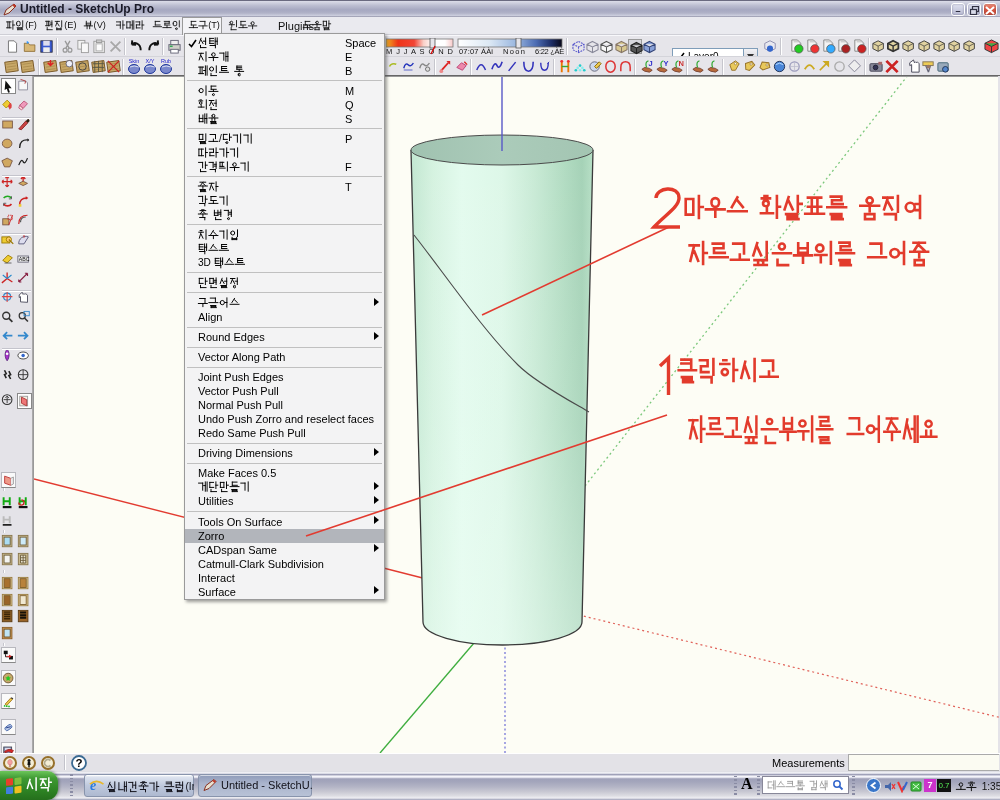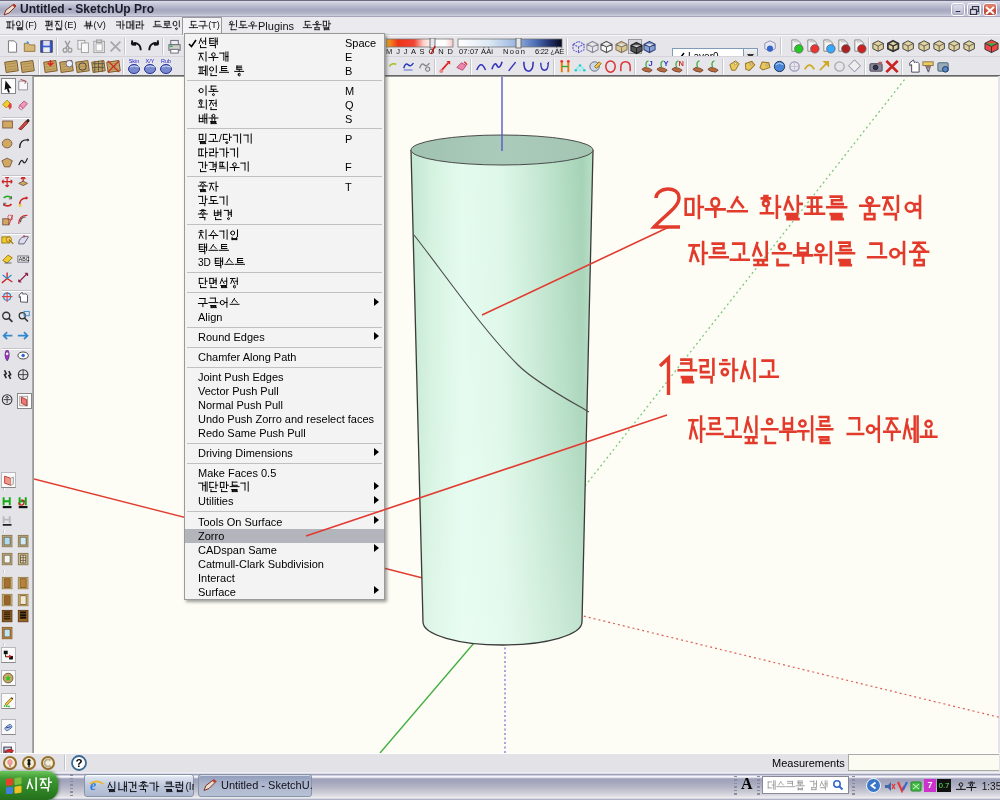--- a/index.html
+++ b/index.html
@@ -70,21 +70,21 @@
     <div class="mi" style="left: 189px;"><span class="k" style="font-size: 10px; color: rgb(17, 17, 17); display: inline-block; line-height: 0;"><svg width="34" height="11" style="overflow:visible">
           <path d="M6.8 1.4L2.3 1.4M2.3 1.4L2.3 5.0M2.3 5.0L7.1 5.0M4.4 5.6L4.4 7.6M0.3 7.6L8.5 7.6" fill="none" stroke="rgb(17, 17, 17)" stroke-width="0.88" stroke-linecap="square"></path>
           <path d="M11.0 1.4L15.9 1.4M15.9 1.4L15.9 5.2M9.9 5.9L18.1 5.9M14.0 5.9L14.0 8.7" fill="none" stroke="rgb(17, 17, 17)" stroke-width="0.88" stroke-linecap="square"></path>
           <text x="19.2" y="8.2" font-size="9.2" font-family="Liberation Sans" fill="rgb(17, 17, 17)">(T)</text>
         </svg></span></div>
     <div class="mi" style="left: 229px;"><span class="k" style="font-size: 10px; color: rgb(17, 17, 17); display: inline-block; line-height: 0;"><svg width="31" height="11" style="overflow:visible">
           <path d="M0.9 2.6A1.4 1.4 0 1 0 3.7 2.6A1.4 1.4 0 1 0 0.9 2.6M0.3 4.7L5.4 4.7M2.8 4.7L2.8 6.7M7.5 0.6L7.5 6.7M2.2 7.6L2.2 9.7M2.2 9.7L7.2 9.7" fill="none" stroke="rgb(17, 17, 17)" stroke-width="0.88" stroke-linecap="square"></path>
           <path d="M16.4 1.4L11.9 1.4M11.9 1.4L11.9 5.0M11.9 5.0L16.7 5.0M14.0 5.6L14.0 7.6M9.9 7.6L18.1 7.6" fill="none" stroke="rgb(17, 17, 17)" stroke-width="0.88" stroke-linecap="square"></path>
           <path d="M22.0 3.3A1.6 1.6 0 1 0 25.2 3.3A1.6 1.6 0 1 0 22.0 3.3M19.5 5.9L27.7 5.9M23.6 5.9L23.6 8.7" fill="none" stroke="rgb(17, 17, 17)" stroke-width="0.88" stroke-linecap="square"></path>
         </svg></span></div>
-    <div class="mi" style="left: 258px;">Plugins</div>
+    <div class="mi" style="left: 278px;">Plugins</div>
     <div class="mi" style="left: 303px;"><span class="k" style="font-size: 10px; color: rgb(17, 17, 17); display: inline-block; line-height: 0;"><svg width="31" height="11" style="overflow:visible">
           <path d="M6.8 1.4L2.3 1.4M2.3 1.4L2.3 5.0M2.3 5.0L7.1 5.0M4.4 5.6L4.4 7.6M0.3 7.6L8.5 7.6" fill="none" stroke="rgb(17, 17, 17)" stroke-width="0.88" stroke-linecap="square"></path>
           <path d="M12.7 2.5A1.3 1.3 0 1 0 15.4 2.5A1.3 1.3 0 1 0 12.7 2.5M9.9 4.6L18.1 4.6M14.0 4.6L14.0 6.6M12.0 7.7L16.1 7.7M16.1 7.7L16.1 9.7M16.1 9.7L12.0 9.7M12.0 9.7L12.0 7.7" fill="none" stroke="rgb(17, 17, 17)" stroke-width="0.88" stroke-linecap="square"></path>
           <path d="M20.3 1.3L23.5 1.3M23.5 1.3L23.5 5.8M23.5 5.8L20.3 5.8M20.3 5.8L20.3 1.3M25.9 0.8L25.9 6.9M25.9 3.8L27.6 3.8M20.8 7.7L25.6 7.7M25.6 7.7L25.6 8.7M25.6 8.7L21.4 8.7M21.4 8.7L21.4 9.7M21.4 9.7L26.2 9.7" fill="none" stroke="rgb(17, 17, 17)" stroke-width="0.88" stroke-linecap="square"></path>
         </svg></span></div>
   </div>
 <div id="tb1">
     <div style="position: absolute; left: 6px; top: 3px; width: 14px; height: 15px; line-height: 0;"><svg width="13" height="15" viewBox="0 0 16 16">
         <path d="M3 1 h7 l3 3 v11 h-10 z" fill="#fff" stroke="#777" stroke-width="1.2"></path>
       </svg></div>
@@ -999,21 +999,21 @@
     <div class="mrow">
       <div class="lbl">Align</div>
     </div>
     <div class="msep"></div>
     <div class="mrow">
       <div class="lbl">Round Edges</div>
       <div class="arr"></div>
     </div>
     <div class="msep"></div>
     <div class="mrow">
-      <div class="lbl">Chamfer Along Path</div>
+      <div class="lbl">Vector Along Path</div>
     </div>
     <div class="msep"></div>
     <div class="mrow">
       <div class="lbl">Joint Push Edges</div>
     </div>
     <div class="mrow">
       <div class="lbl">Vector Push Pull</div>
     </div>
     <div class="mrow">
       <div class="lbl">Normal Push Pull</div>

